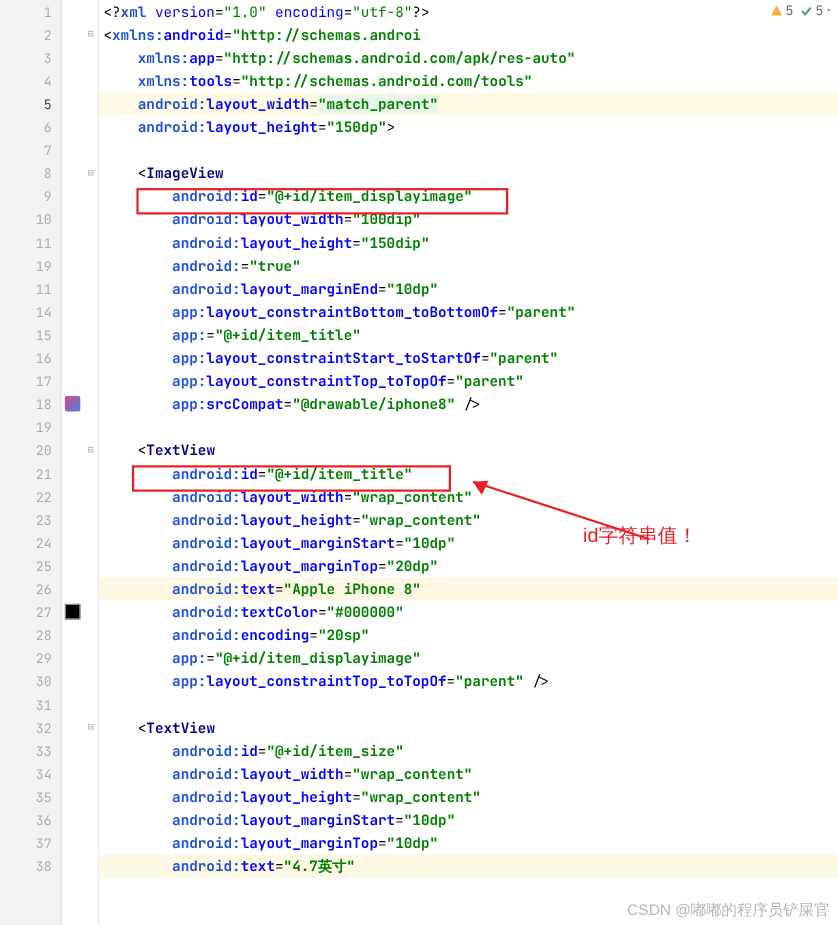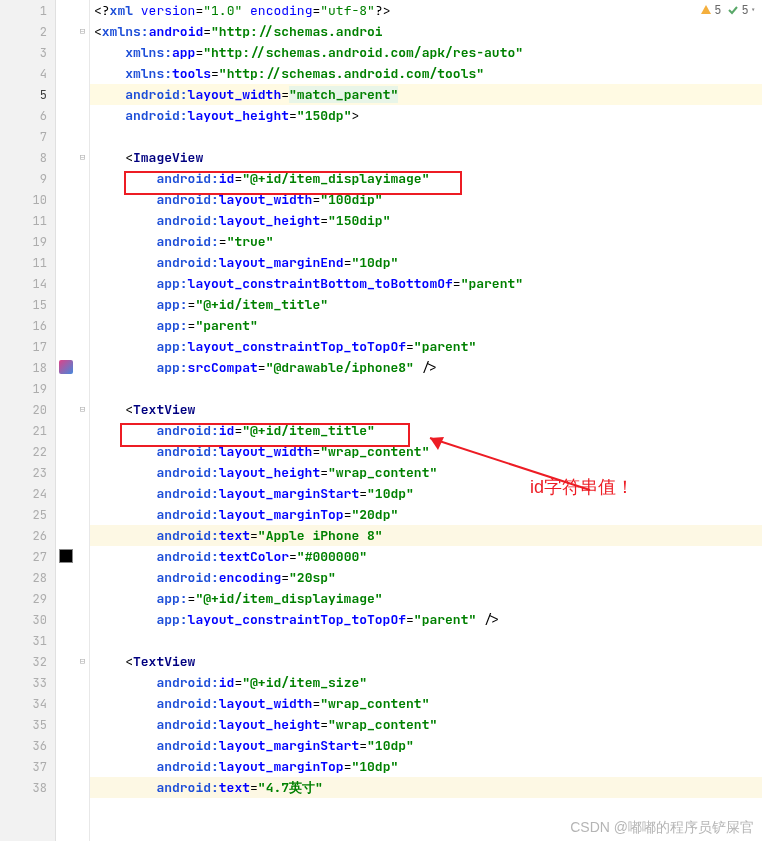--- a/index.html
+++ b/index.html
@@ -297,21 +297,21 @@
       <div class="code-line"><span>    </span><span class="t-ns">android:</span><span class="t-attr">layout_height</span><span class="t-punc">=</span><span class="t-val">"150dp"</span><span class="t-punc">&gt;</span></div>
       <div class="code-line"><span></span></div>
       <div class="code-line"><span>    </span><span class="t-punc">&lt;</span><span class="t-tag">ImageView</span></div>
       <div class="code-line"><span>        </span><span class="t-ns">android:</span><span class="t-attr">id</span><span class="t-punc">=</span><span class="t-val">"@+id/item_displayimage"</span></div>
       <div class="code-line"><span>        </span><span class="t-ns">android:</span><span class="t-attr">layout_width</span><span class="t-punc">=</span><span class="t-val">"100dip"</span></div>
       <div class="code-line"><span>        </span><span class="t-ns">android:</span><span class="t-attr">layout_height</span><span class="t-punc">=</span><span class="t-val">"150dip"</span></div>
       <div class="code-line"><span>        </span><span class="t-ns">android:</span><span class="t-punc">=</span><span class="t-val">"true"</span></div>
       <div class="code-line"><span>        </span><span class="t-ns">android:</span><span class="t-attr">layout_marginEnd</span><span class="t-punc">=</span><span class="t-val">"10dp"</span></div>
       <div class="code-line"><span>        </span><span class="t-ns">app:</span><span class="t-attr">layout_constraintBottom_toBottomOf</span><span class="t-punc">=</span><span class="t-val">"parent"</span></div>
       <div class="code-line"><span>        </span><span class="t-ns">app:</span><span class="t-punc">=</span><span class="t-val">"@+id/item_title"</span></div>
-      <div class="code-line"><span>        </span><span class="t-ns">app:</span><span class="t-punc">=</span><span class="t-val">"parent"</span></div>
+      <div class="code-line"><span>        </span><span class="t-ns">app:</span><span class="t-attr">layout_constraintStart_toStartOf</span><span class="t-punc">=</span><span class="t-val">"parent"</span></div>
       <div class="code-line"><span>        </span><span class="t-ns">app:</span><span class="t-attr">layout_constraintTop_toTopOf</span><span class="t-punc">=</span><span class="t-val">"parent"</span></div>
       <div class="code-line"><span>        </span><span class="t-ns">app:</span><span class="t-attr">srcCompat</span><span class="t-punc">=</span><span class="t-val">"@drawable/iphone8"</span><span class="t-punc"> /&gt;</span></div>
       <div class="code-line"><span></span></div>
       <div class="code-line"><span>    </span><span class="t-punc">&lt;</span><span class="t-tag">TextView</span></div>
       <div class="code-line"><span>        </span><span class="t-ns">android:</span><span class="t-attr">id</span><span class="t-punc">=</span><span class="t-val">"@+id/item_title"</span></div>
       <div class="code-line"><span>        </span><span class="t-ns">android:</span><span class="t-attr">layout_width</span><span class="t-punc">=</span><span class="t-val">"wrap_content"</span></div>
       <div class="code-line"><span>        </span><span class="t-ns">android:</span><span class="t-attr">layout_height</span><span class="t-punc">=</span><span class="t-val">"wrap_content"</span></div>
       <div class="code-line"><span>        </span><span class="t-ns">android:</span><span class="t-attr">layout_marginStart</span><span class="t-punc">=</span><span class="t-val">"10dp"</span></div>
       <div class="code-line"><span>        </span><span class="t-ns">android:</span><span class="t-attr">layout_marginTop</span><span class="t-punc">=</span><span class="t-val">"20dp"</span></div>
       <div class="code-line hl-soft"><span>        </span><span class="t-ns">android:</span><span class="t-attr">text</span><span class="t-punc">=</span><span class="t-val">"Apple iPhone 8"</span></div>

